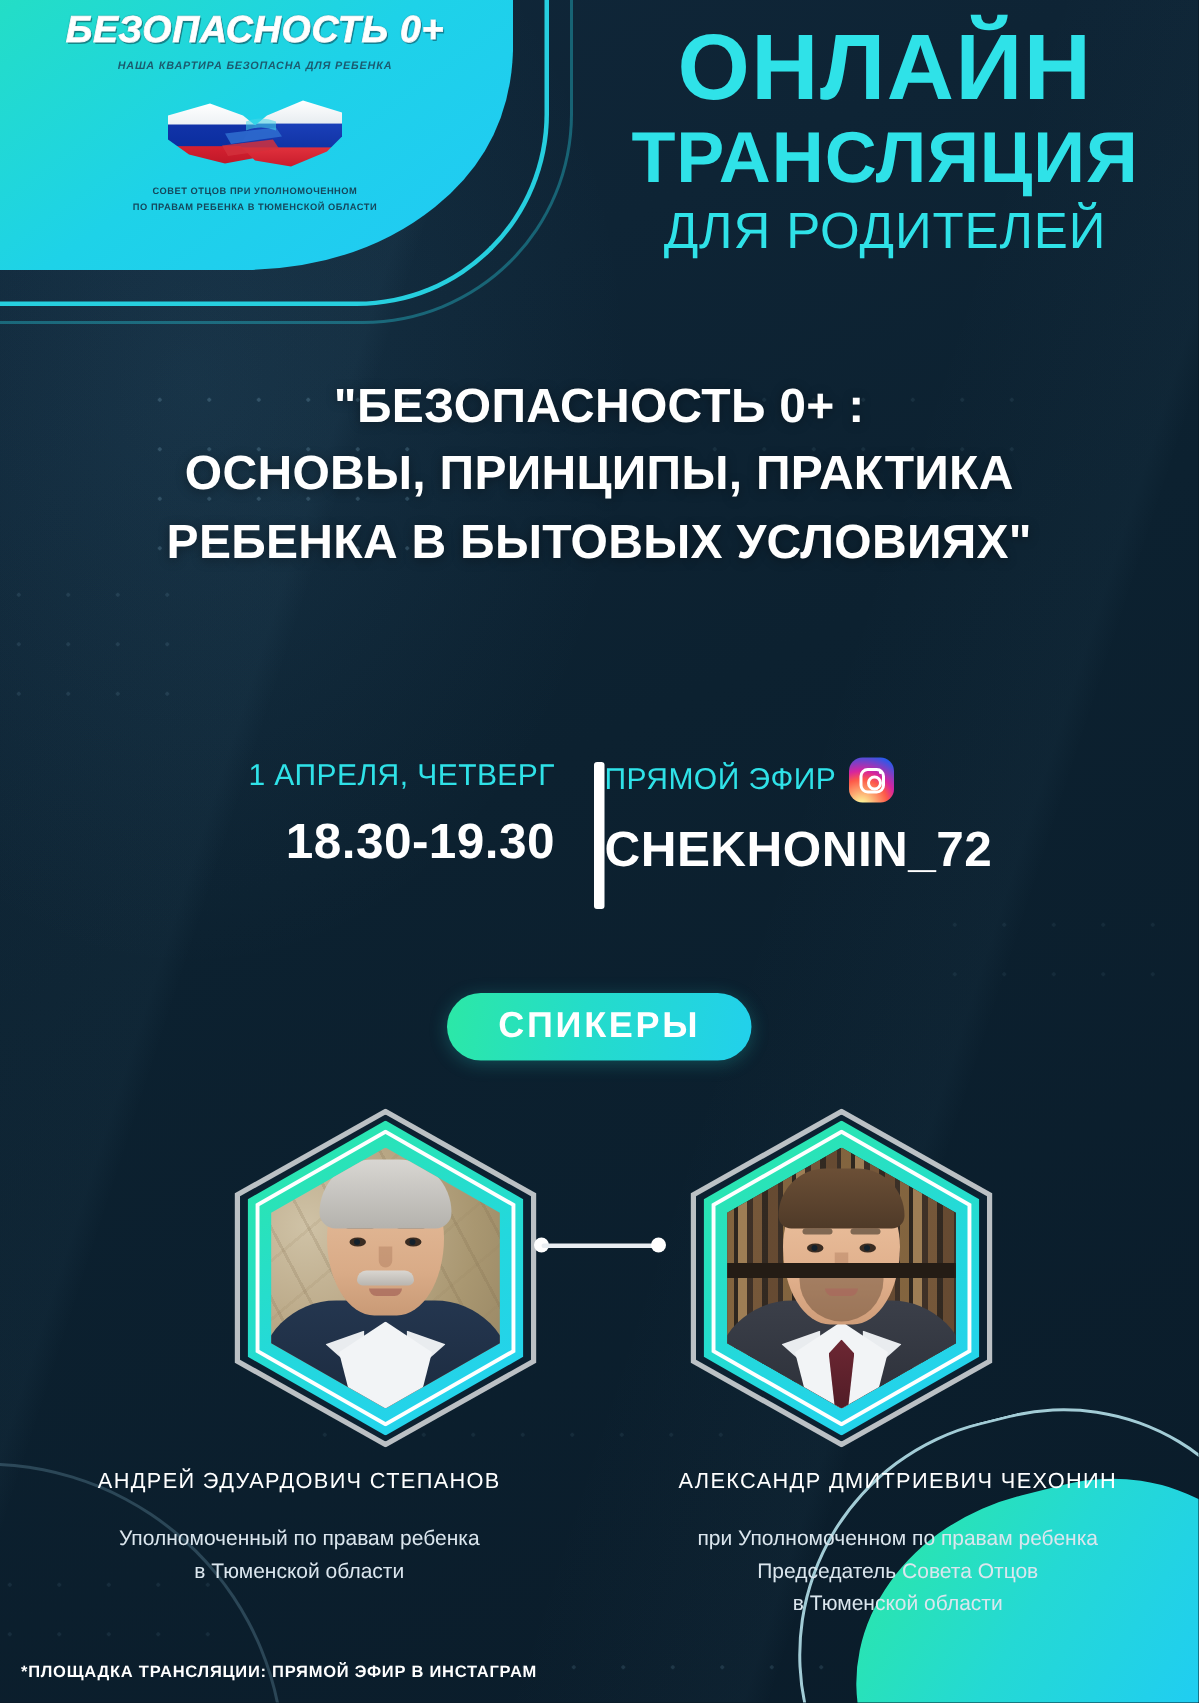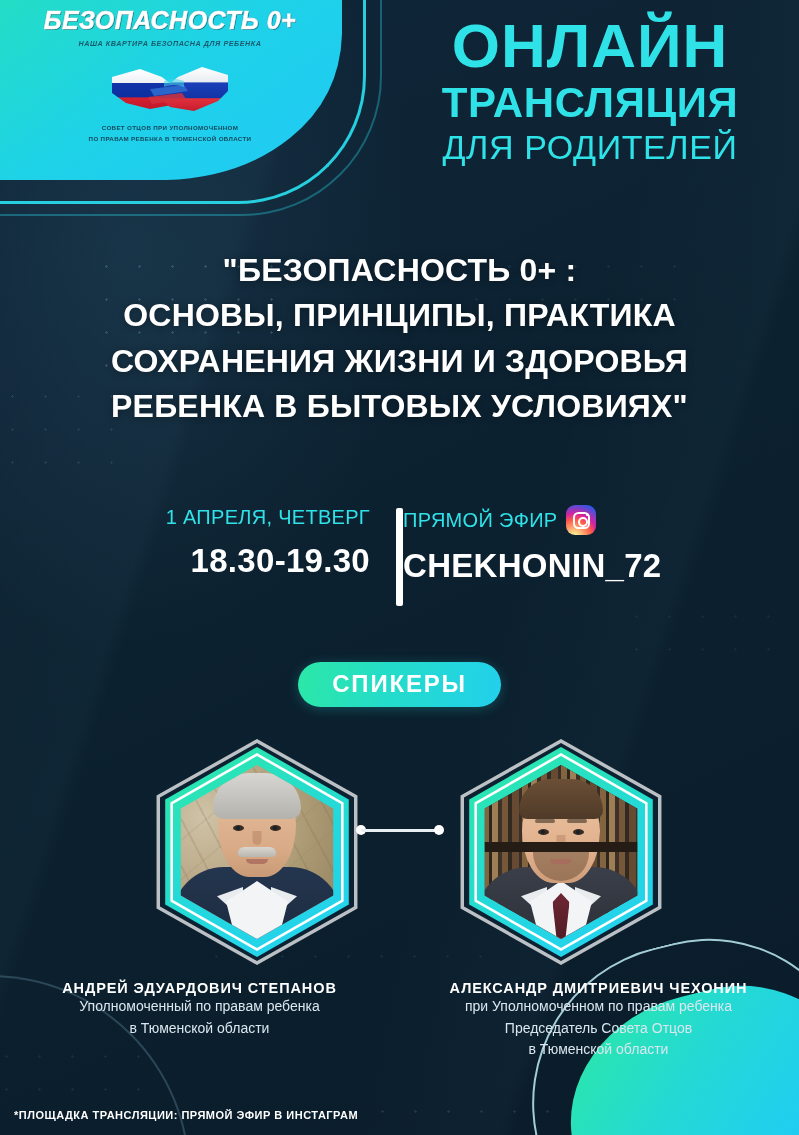--- a/index.html
+++ b/index.html
@@ -89,21 +89,21 @@
   
   .hdr{
     position:absolute;left:395px;top:14px;width:390px;
     text-align:center;z-index:5;
   }
   .hdr-1{
     font-size:62px;font-weight:bold;color:#2fe2e8;
     letter-spacing:1px;line-height:1.02;
   }
   .hdr-2{
-    font-size:42px;font-weight:bold;color:#2fe2e8;
+    font-size:48px;font-weight:bold;color:#2fe2e8;
     letter-spacing:.6px;line-height:1.12;margin-top:2px;
   }
   .hdr-3{
     font-size:34px;font-weight:normal;color:#2fe2e8;
     letter-spacing:.6px;line-height:1.12;margin-top:2px;
   }
 
   
   .title{
     position:absolute;left:0;top:248px;width:799px;
@@ -257,25 +257,25 @@
   
   .connector{position:absolute;left:356px;top:825px;width:88px;height:10px;z-index:7;}
   .connector .bar{position:absolute;left:5px;top:3.5px;width:78px;height:3px;background:#e9eef2;border-radius:2px;}
   .connector .d1,.connector .d2{position:absolute;top:0;width:10px;height:10px;border-radius:50%;background:#ffffff;}
   .connector .d1{left:0;} .connector .d2{right:0;}
 
   
   .caps{position:absolute;left:0;top:980px;width:799px;z-index:6;display:flex;}
   .cap{width:399px;text-align:center;padding:0 18px;}
   .cap-name{
-    font-size:14.5px;font-weight:bold;color:#ffffff;letter-spacing:.9px;
+    font-size:14.5px;font-weight:normal;color:#ffffff;letter-spacing:.9px;
     white-space:nowrap;
   }
   .cap-role{
-    margin-top:0;font-size:14px;color:#dbe6ee;line-height:1.55;font-weight:normal;
+    margin-top:19px;font-size:14px;color:#dbe6ee;line-height:1.55;font-weight:normal;
   }
 
   
   .footer{
     position:absolute;left:14px;bottom:14px;z-index:7;
     font-size:11px;font-weight:bold;color:#ffffff;letter-spacing:.5px;
   }
 
   
   .br-blob{
@@ -370,21 +370,20 @@
 
   <div class="hdr">
     <div class="hdr-1">ОНЛАЙН</div>
     <div class="hdr-2">ТРАНСЛЯЦИЯ</div>
     <div class="hdr-3">ДЛЯ РОДИТЕЛЕЙ</div>
   </div>
 
   <div class="title">
     <div class="title-line">"БЕЗОПАСНОСТЬ 0+ :</div>
     <div class="title-line">ОСНОВЫ, ПРИНЦИПЫ, ПРАКТИКА</div>
-    <div class="title-line">СОХРАНЕНИЯ ЖИЗНИ И ЗДОРОВЬЯ</div>
     <div class="title-line">РЕБЕНКА В БЫТОВЫХ УСЛОВИЯХ"</div>
   </div>
 
   <div class="info">
     <div class="info-left">
       <div class="info-top">1 АПРЕЛЯ, ЧЕТВЕРГ</div>
       <div class="info-bot">18.30-19.30</div>
     </div>
 
     <div class="info-rule"></div>

